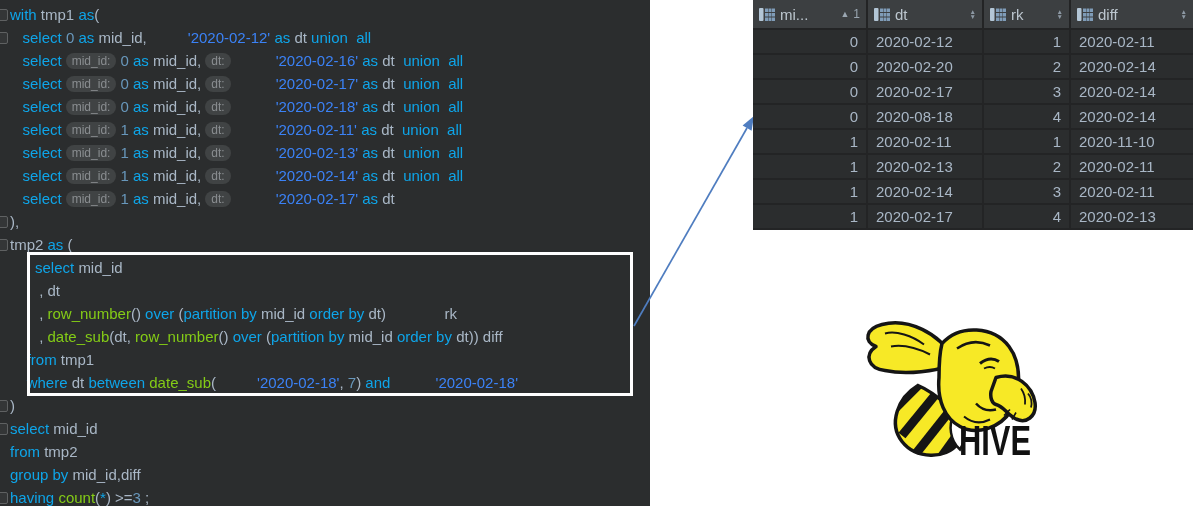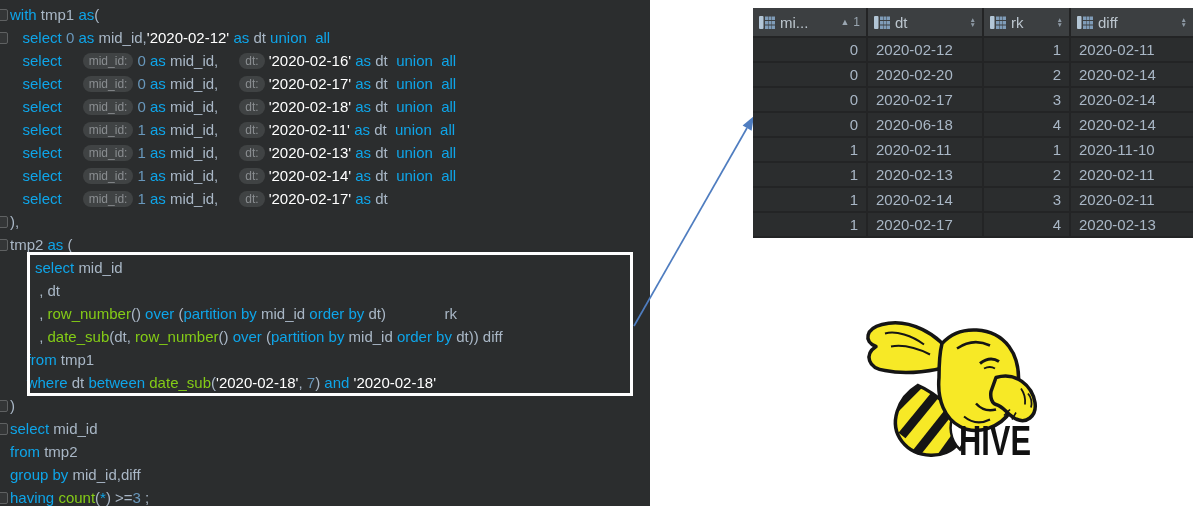--- a/index.html
+++ b/index.html
@@ -8,35 +8,35 @@
 
   
   #editor{position:absolute;left:0;top:0;width:650px;height:506px;background:#2b2d2e;}
   #code{position:absolute;left:0;top:0;right:0;bottom:0;padding:3px 0 0 10px;
         font-size:15px;line-height:23px;white-space:pre;color:#a9b7c6;}
   .code-line{height:23px;}
   .tk-kw{color:#0ea5e9;}
   .tk-id{color:#a9b7c6;}
   .tk-t{color:#a9b7c6;}
   .tk-num{color:#6897bb;}
-  .tk-str{color:#ffffff;}
+  .tk-str{color:#3b82f6;margin-left:41px;}
   .tk-fn{color:#84cc16;}
   .tk-hint{display:inline-block;background:#404344;color:#8a8e91;border-radius:9px;
-           font-size:12px;line-height:16px;padding:0 6px;margin:0 4px 0 21px;
+           font-size:12px;line-height:16px;padding:0 6px;margin:0 4px 0 4px;
            vertical-align:1px;}
   .fold-marker{position:absolute;left:-3px;width:9px;height:10px;border:1px solid #5f6162;
                border-radius:2px;background:#343637;}
 
   
   #highlight-box{position:absolute;left:27px;top:252px;width:606px;height:144px;
                  border:3px solid #ffffff;box-sizing:border-box;pointer-events:none;}
   #arrow-svg{position:absolute;left:628px;top:102px;width:140px;height:232px;}
 
   
-  #results{position:absolute;left:753px;top:8px;width:388px;}
+  #results{position:absolute;left:753px;top:0;width:388px;}
   #results table{border-collapse:separate;border-spacing:0;width:440px;
                  font-size:15px;color:#a9b7c6;table-layout:fixed;}
   #results th{background:#3c3f41;height:28px;font-weight:normal;color:#bcc6ce;
               border-right:2px solid #232425;border-bottom:2px solid #232425;
               padding:0;overflow:hidden;}
   #results td{background:#2b2d2e;height:23px;border-right:2px solid #232425;
               border-bottom:2px solid #232425;padding:0 8px;white-space:nowrap;overflow:hidden;}
   #results th:last-child,#results td:last-child{border-right:none;}
   #results col.c1{width:115px;} #results col.c2{width:116px;}
   #results col.c3{width:87px;}  #results col.c4{width:122px;}
@@ -191,21 +191,21 @@
             <td class="al-l">2020-02-14</td>
           </tr>
           <tr>
             <td class="al-r">0</td>
             <td class="al-l">2020-02-17</td>
             <td class="al-r">3</td>
             <td class="al-l">2020-02-14</td>
           </tr>
           <tr>
             <td class="al-r">0</td>
-            <td class="al-l">2020-06-18</td>
+            <td class="al-l">2020-08-18</td>
             <td class="al-r">4</td>
             <td class="al-l">2020-02-14</td>
           </tr>
           <tr>
             <td class="al-r">1</td>
             <td class="al-l">2020-02-11</td>
             <td class="al-r">1</td>
             <td class="al-l">2020-11-10</td>
           </tr>
           <tr>

